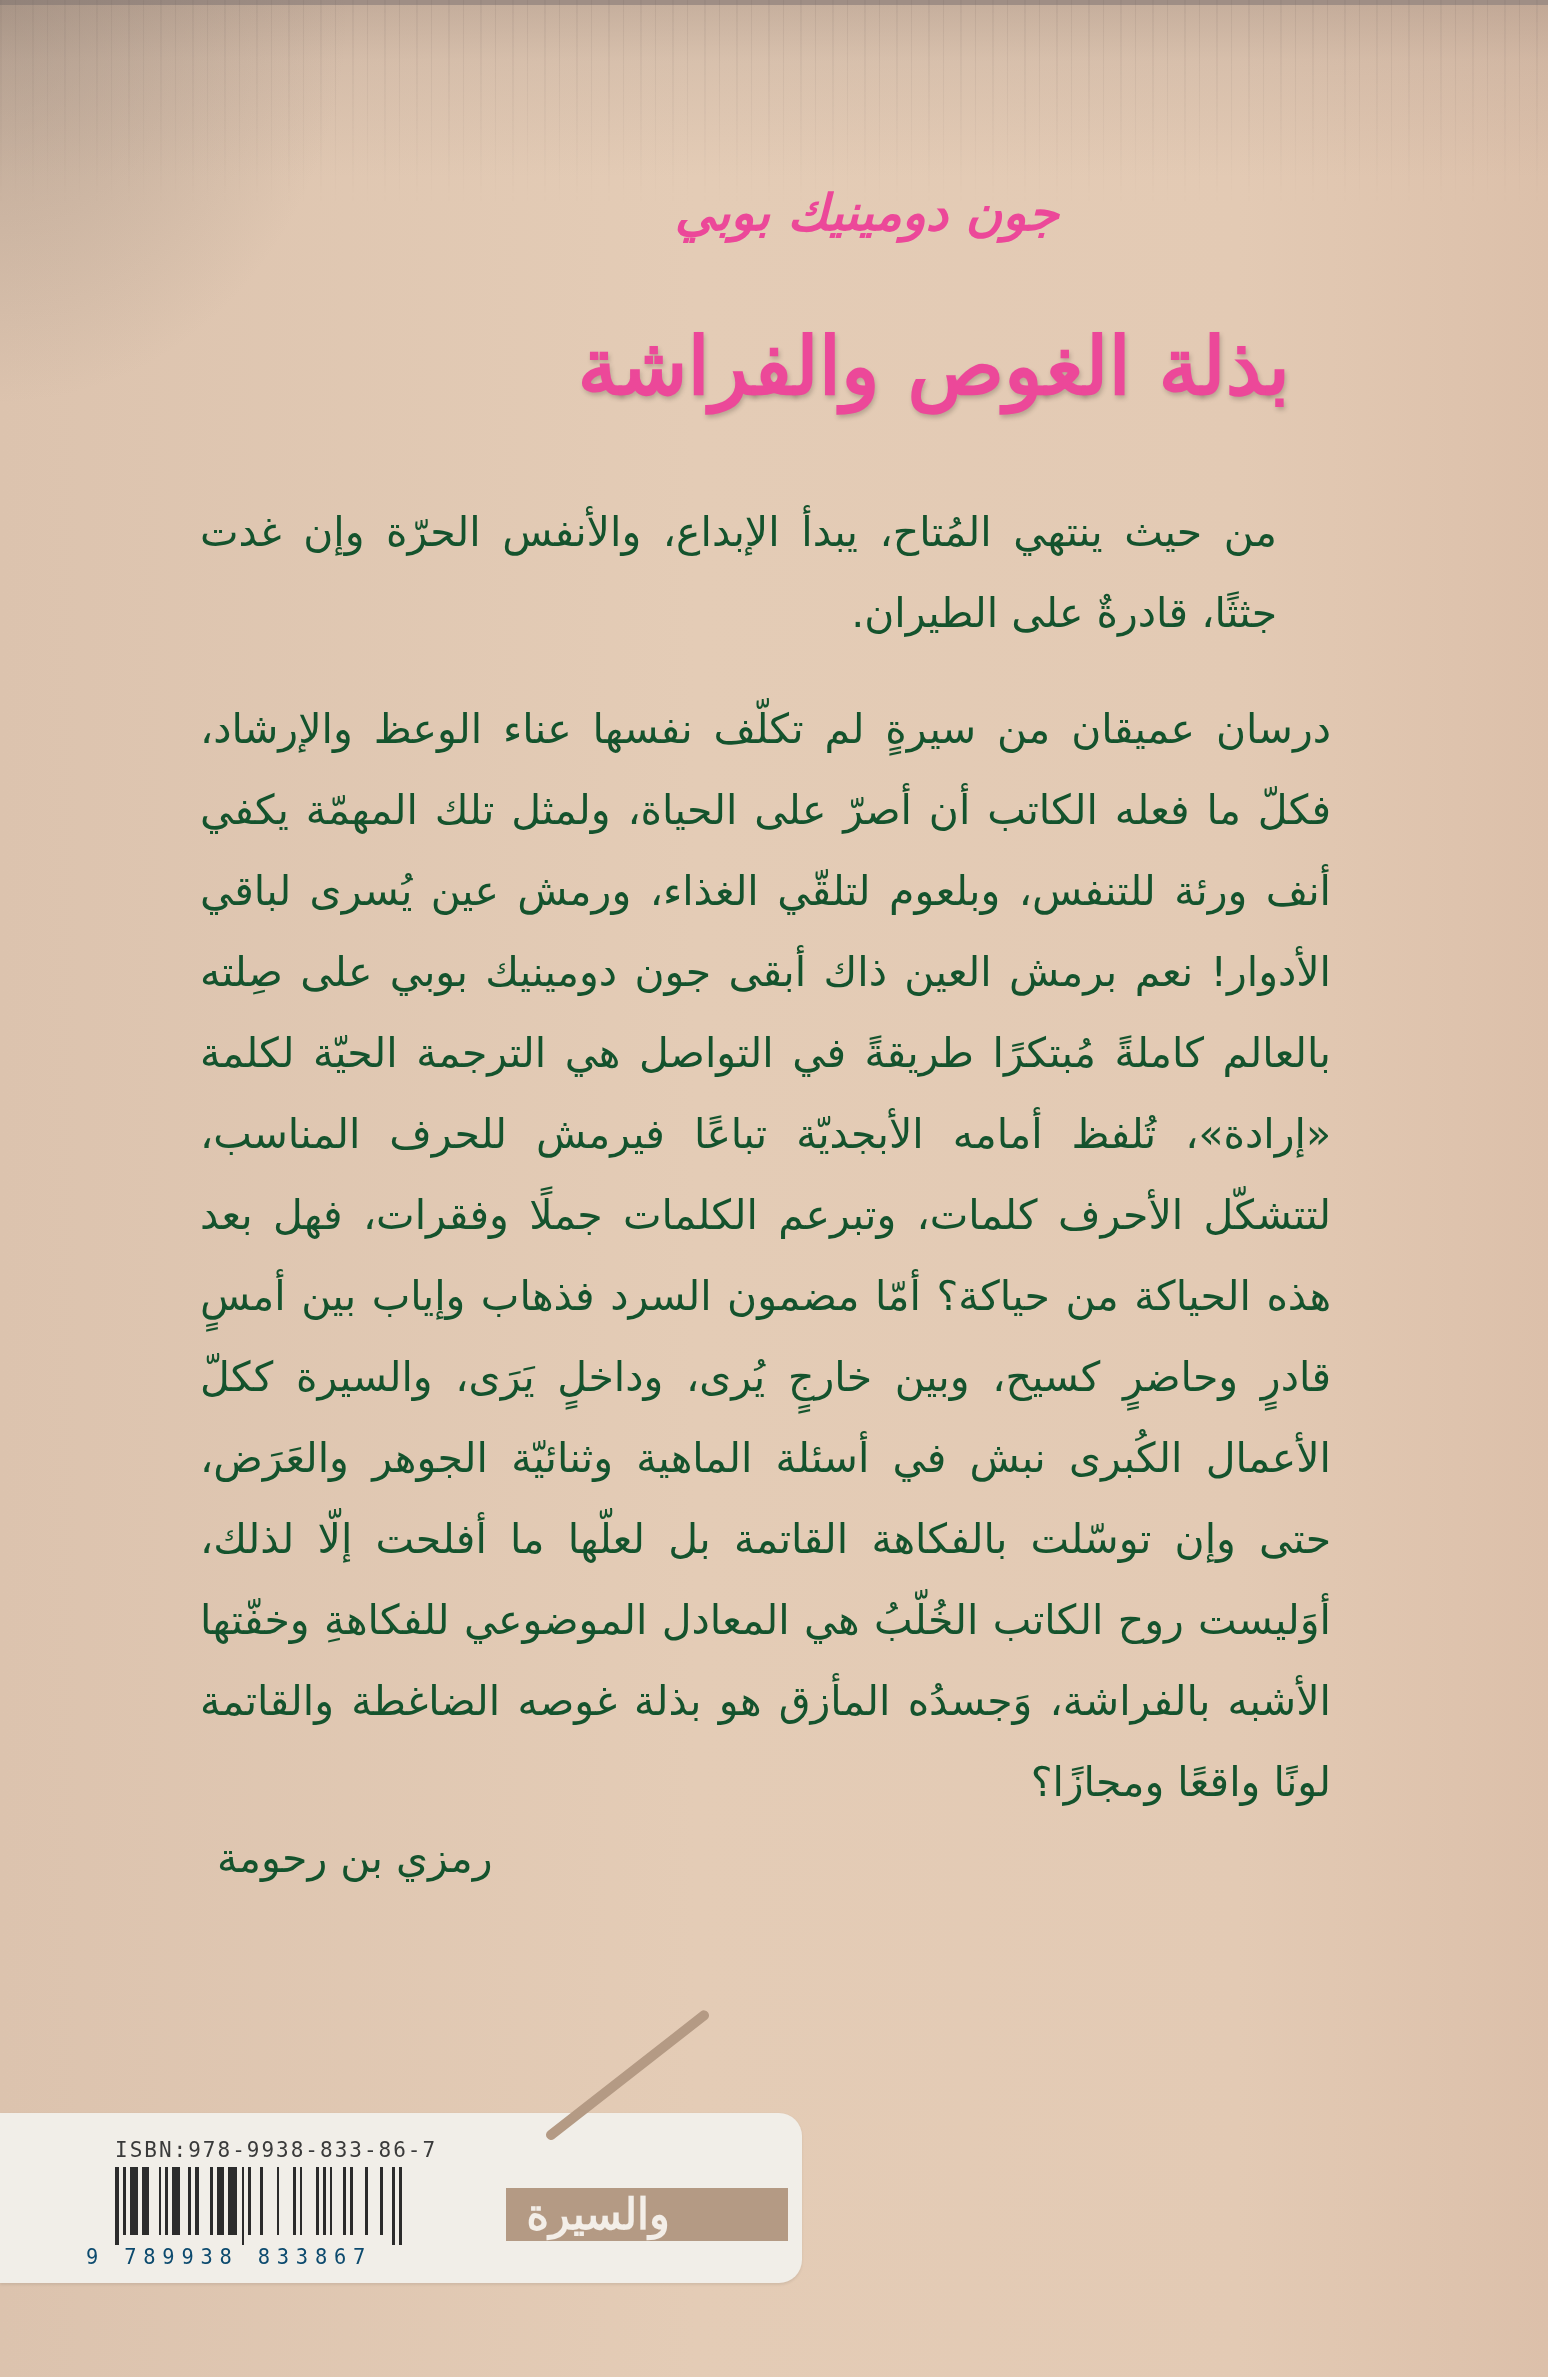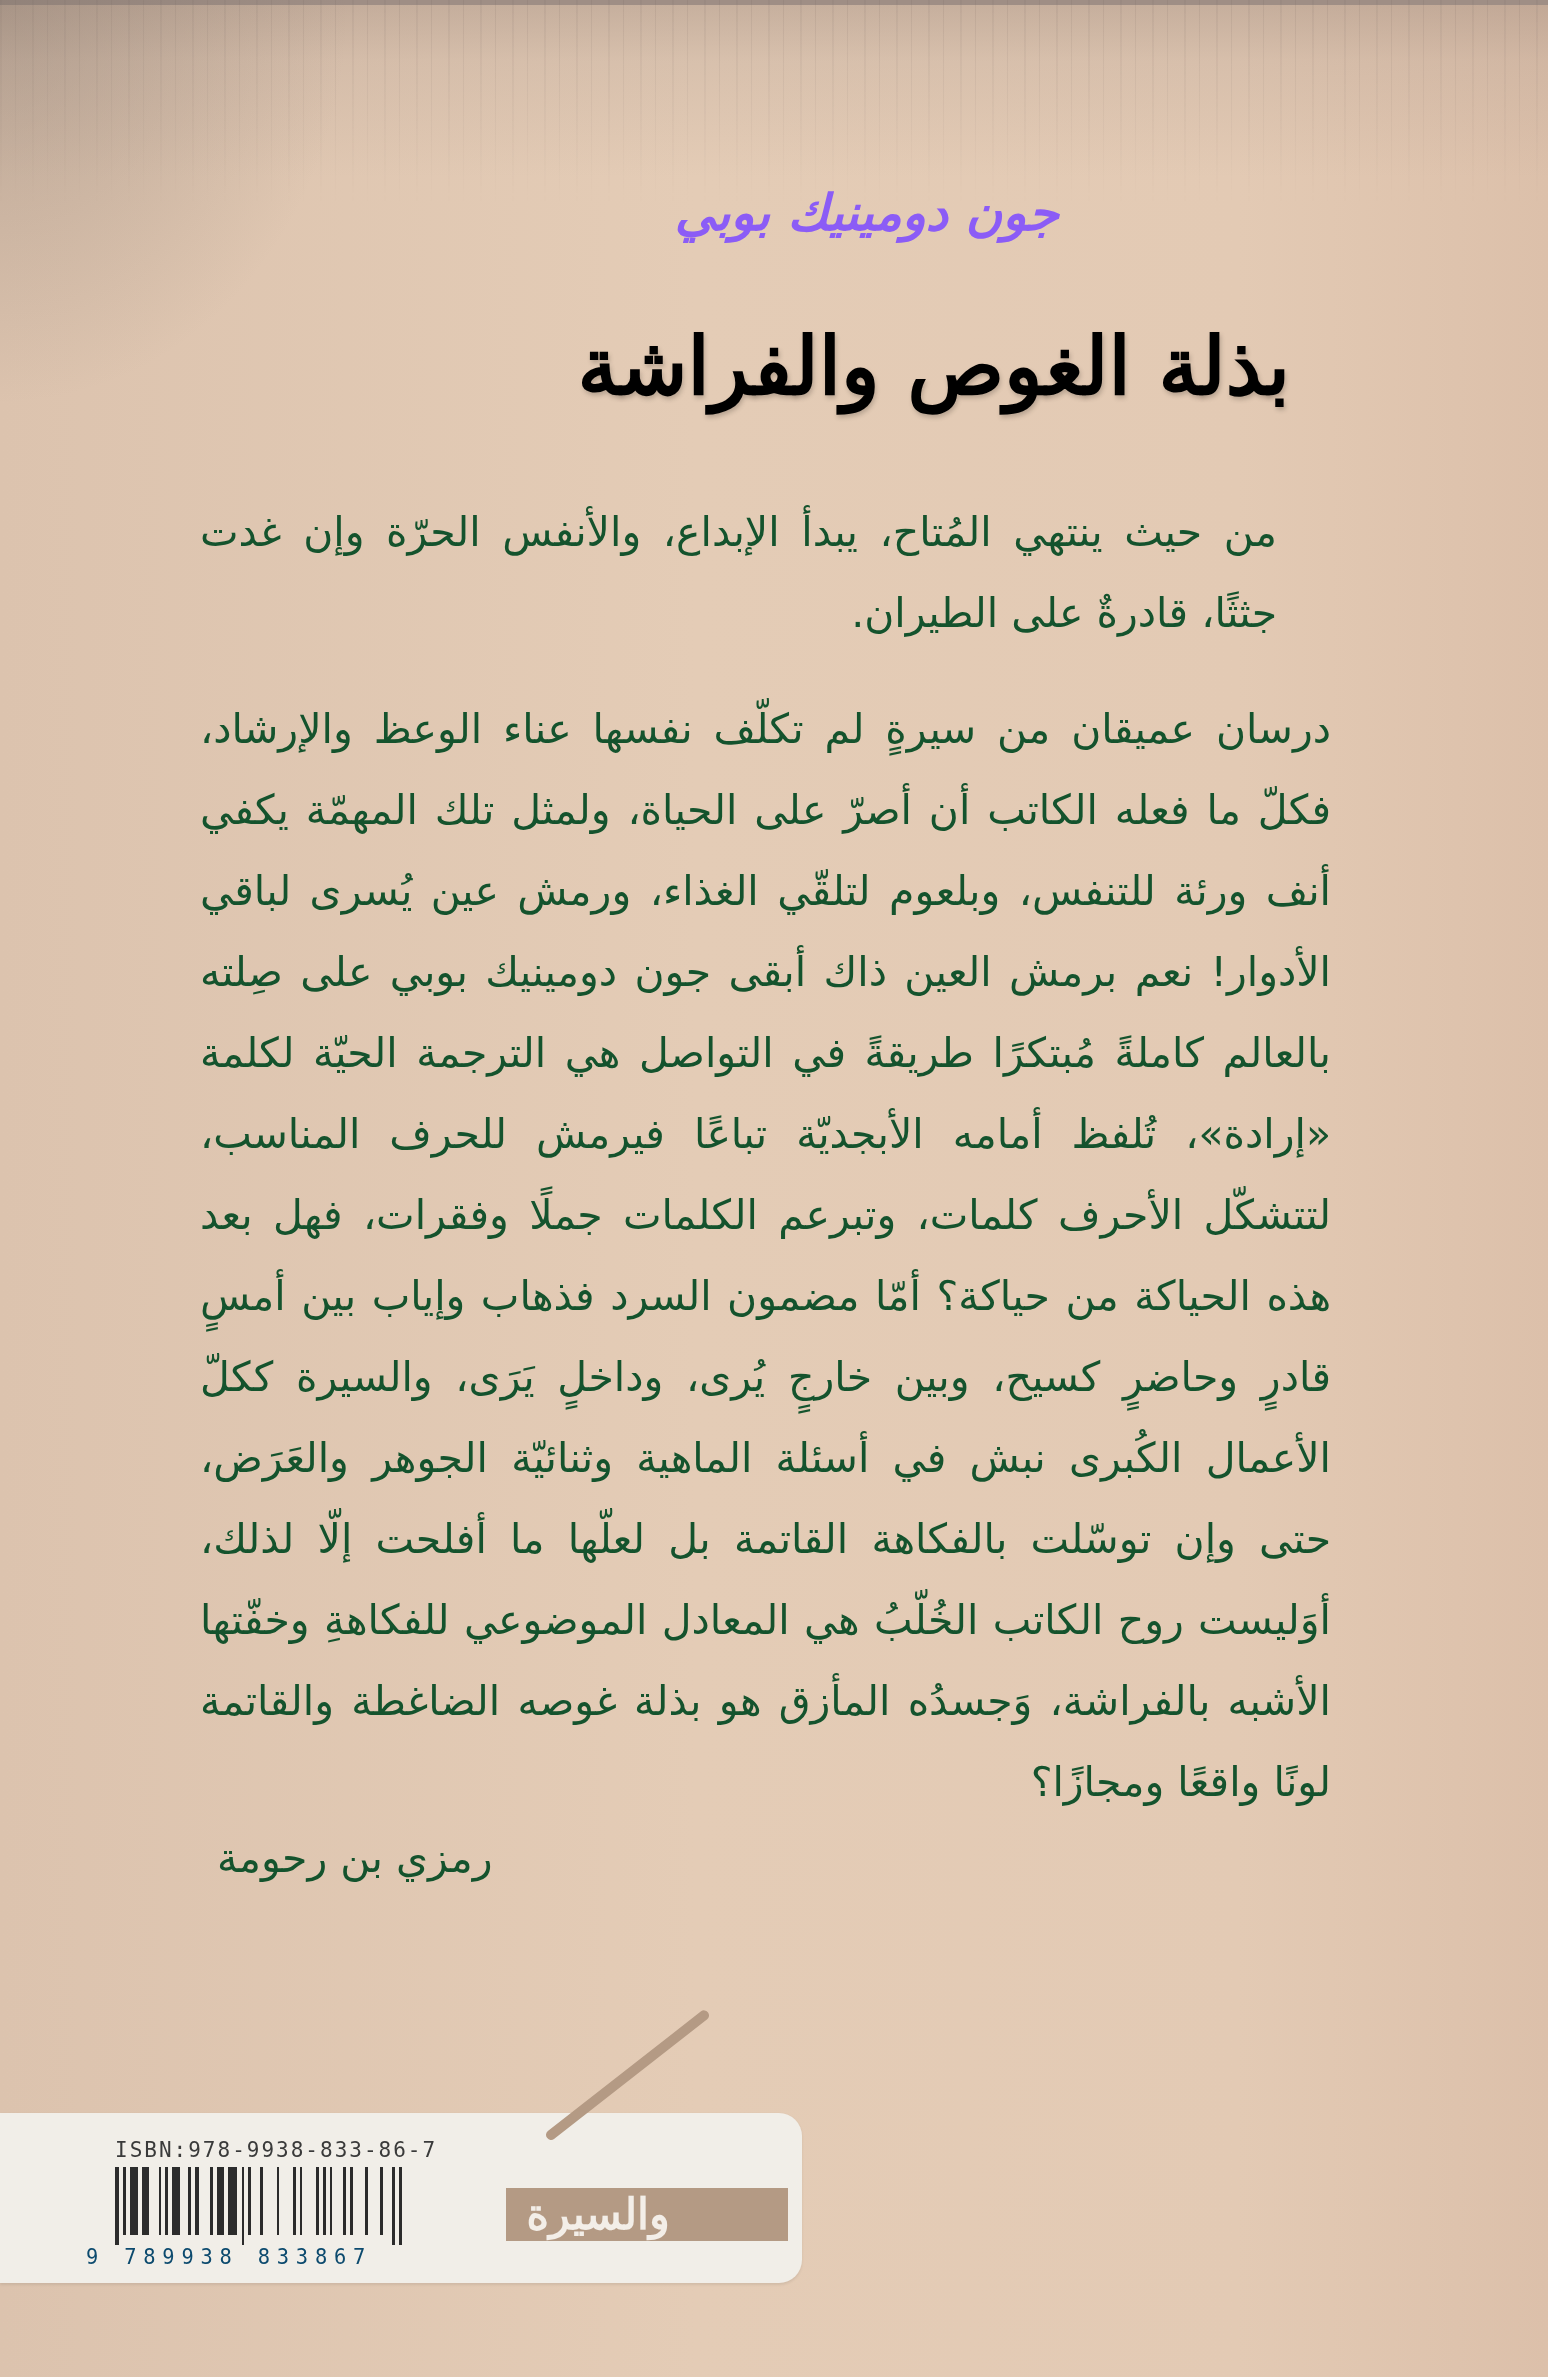--- a/index.html
+++ b/index.html
@@ -44,33 +44,33 @@
       background: radial-gradient(ellipse at 0% 0%, rgba(120,108,100,0.35) 0%, rgba(120,108,100,0) 70%);
     }
     .author-name {
       position: absolute;
       right: 489px;
       top: 183px;
       font-family: "DejaVu Serif", serif;
       font-size: 50px;
       font-style: italic;
       font-weight: bold;
-      color: #8b5cf6;
+      color: #ec4899;
       direction: rtl;
       white-space: nowrap;
       letter-spacing: -0.7px;
     }
     .book-title {
       position: absolute;
       right: 258px;
       top: 319px;
       font-family: "DejaVu Serif", serif;
       font-size: 80px;
       font-weight: bold;
-      color: #000000;
+      color: #ec4899;
       direction: rtl;
       white-space: nowrap;
       text-shadow: 1.4px 2.7px 4.1px rgba(60,50,45,0.25);
     }
     .blurb {
       position: absolute;
       left: 200px;
       right: 217px;
       top: 492px;
       direction: rtl;

